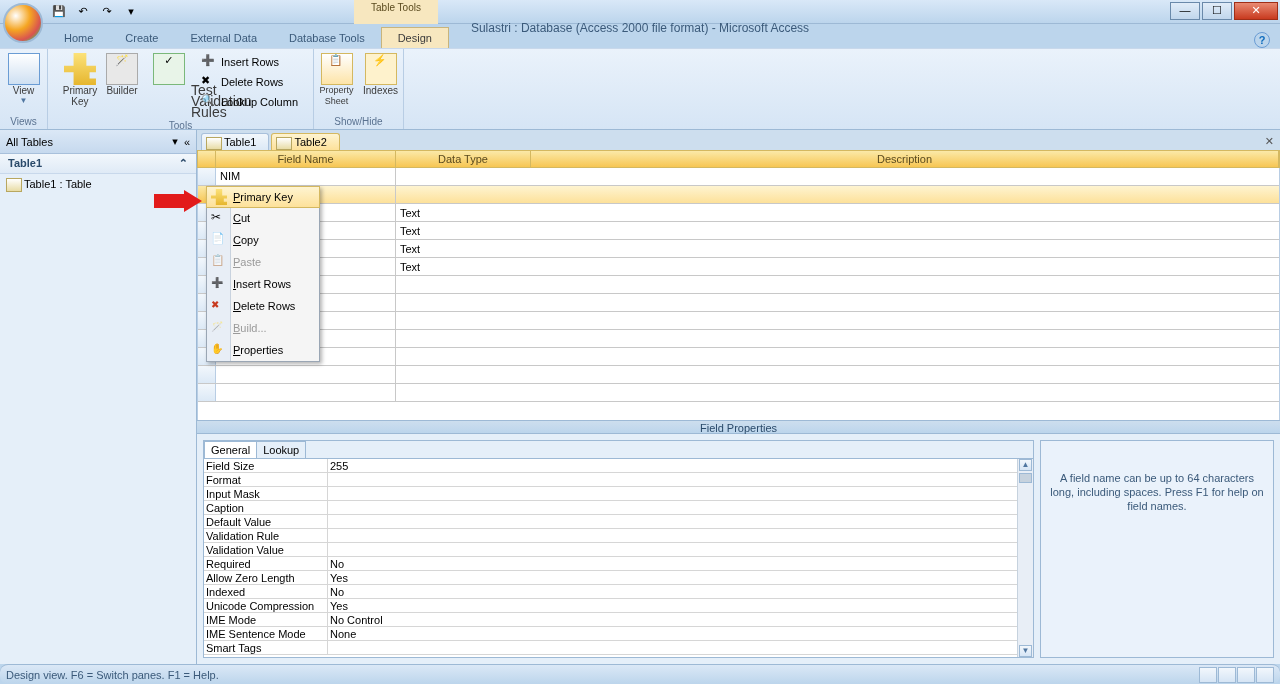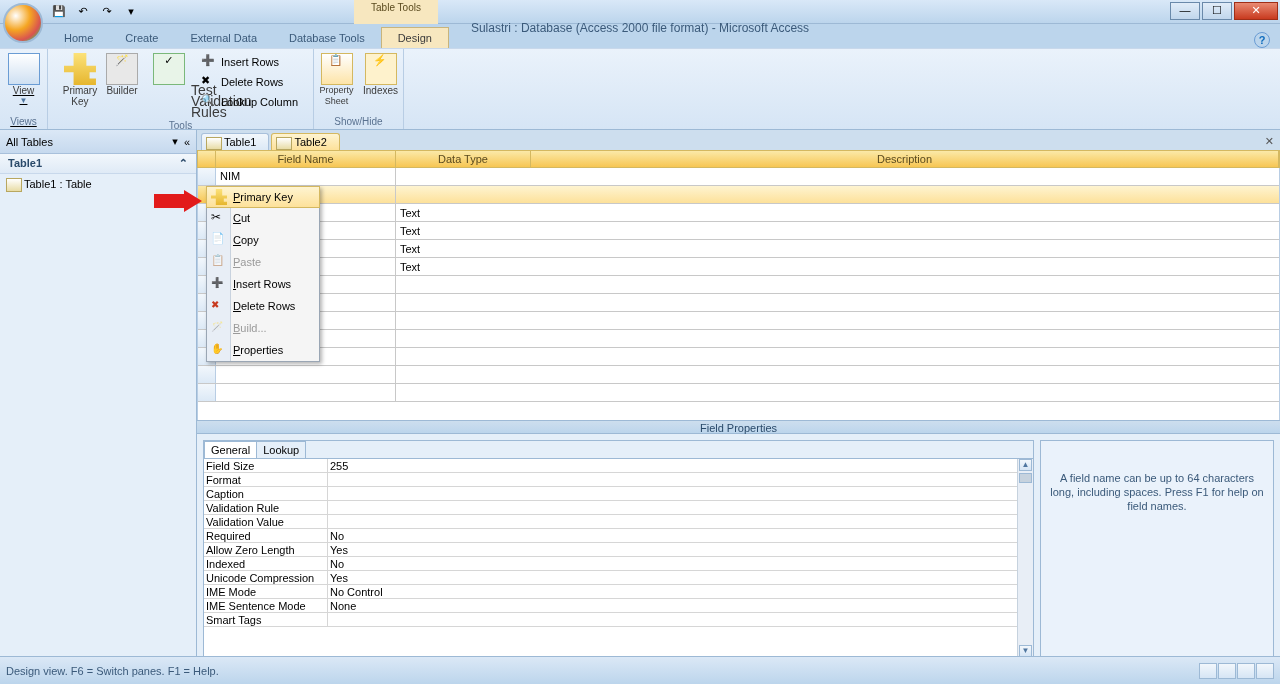--- a/index.html
+++ b/index.html
@@ -88,21 +88,21 @@
 .proplist{flex:1; overflow:hidden; position:relative;}
 .proprow{height:14px; display:flex; border-bottom:1px solid #d6d6d6;}
 .proprow .k{width:124px; border-right:1px solid #d6d6d6; padding-left:2px; line-height:14px;}
 .proprow .v{flex:1; padding-left:2px; line-height:14px;}
 .propscroll{position:absolute; right:0; top:0; bottom:0; width:16px; background:#e8eef6; border-left:1px solid #c6d2de;}
 .propscroll .thumb{position:absolute; top:14px; right:1px; width:13px; height:10px; background:#c6d2de; border:1px solid #9db9d5;}
 .propscroll .arr{position:absolute; right:1px; width:13px; height:12px; background:linear-gradient(#f2f7fc,#d6e5f5); border:1px solid #9db9d5; text-align:center; line-height:10px; font-size:8px; color:#5076a0;}
 .prophelp{ width:234px; border:1px solid #9db9d5; background:#eaf2fb; padding:30px 8px; text-align:center; color:#3b5a7a; line-height:14px;}
 
 
-.status{position:absolute; left:0; right:0; bottom:0; height:28px; background:linear-gradient(#dbe8f6,#bcd5ec); border-top:1px solid #9db9d5; display:flex; align-items:center; padding:0 6px; color:#3b5a7a;}
+.status{position:absolute; left:0; right:0; bottom:0; height:20px; background:linear-gradient(#dbe8f6,#bcd5ec); border-top:1px solid #9db9d5; display:flex; align-items:center; padding:0 6px; color:#3b5a7a;border-radius:8px;}
 .status .viewbtns{margin-left:auto; display:flex; gap:1px;}
 .status .vb{width:18px; height:16px; background:linear-gradient(#f2f7fc,#d6e5f5); border:1px solid #9db9d5;}
 
 
 .ic-key{background:linear-gradient(#fce27a,#e6b62e); clip-path:polygon(30% 0,70% 0,70% 40%,100% 40%,100% 60%,80% 60%,80% 80%,100% 80%,100% 100%,30% 100%,30% 60%,0 60%,0 40%,30% 40%); }
 .ic-scissors::before{content:"✂"; font-size:12px;}
 .ic-copy::before{content:"📄"; font-size:11px;}
 .ic-paste::before{content:"📋"; font-size:11px; opacity:.5;}
 .ic-ins::before{content:"➕"; font-size:10px; color:#2e8b2e;}
 .ic-del::before{content:"✖"; font-size:10px; color:#c83a1f;}
@@ -132,21 +132,21 @@
 <div class="ribtabs">
   <div class="ribtab">Home</div>
   <div class="ribtab">Create</div>
   <div class="ribtab">External Data</div>
   <div class="ribtab">Database Tools</div>
   <div class="ribtab active">Design</div>
   <div class="help-icon">?</div>
 </div>
 
 <div class="ribbon">
-  <div class="ribgroup" style="width:48px;text-decoration:underline;">
+  <div class="ribgroup" style="width:48px;">
     <div class="icons">
         <div class="bigbtn">
           <div class="ic" style="background:linear-gradient(#fff,#cfe0f2);border:1px solid #6a9cd4;"></div>
           <div class="lb">View</div>
           <div style="font-size:8px;color:#5076a0;">▼</div>
         </div>
       </div>
     <div class="grouplabel">Views</div>
   </div>
   <div class="ribgroup" style="width:266px;">
@@ -311,21 +311,29 @@
         <div class="proplist" id="proplist">
           <div class="proprow">
               <div class="k">Field Size</div>
               <div class="v">255</div>
             </div>
             <div class="proprow">
               <div class="k">Format</div>
               <div class="v"></div>
             </div>
             <div class="proprow">
+              <div class="k">Input Mask</div>
+              <div class="v"></div>
+            </div>
+            <div class="proprow">
               <div class="k">Caption</div>
+              <div class="v"></div>
+            </div>
+            <div class="proprow">
+              <div class="k">Default Value</div>
               <div class="v"></div>
             </div>
             <div class="proprow">
               <div class="k">Validation Rule</div>
               <div class="v"></div>
             </div>
             <div class="proprow">
               <div class="k">Validation Value</div>
               <div class="v"></div>
             </div>

